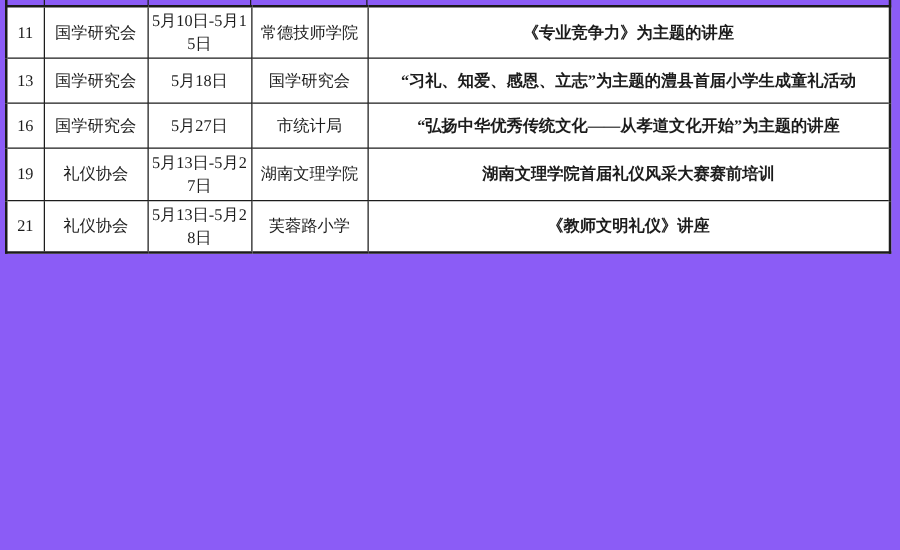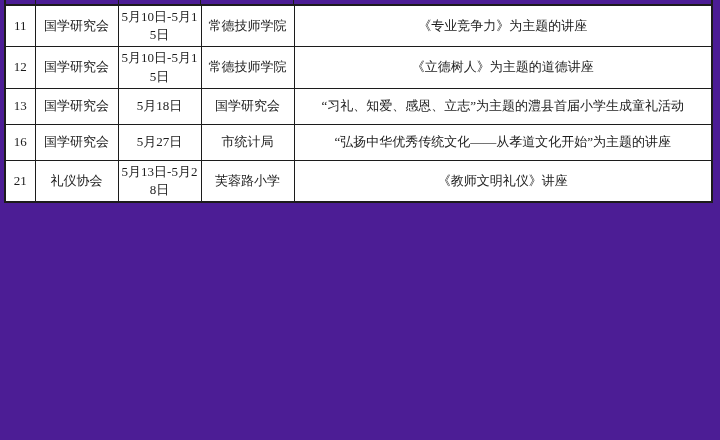--- a/index.html
+++ b/index.html
@@ -4,21 +4,21 @@
 <style>
   html, body {
     margin: 0;
     padding: 0;
     background: #ffffff;
   }
   .sheet {
     position: relative;
     width: 720px;
     height: 440px;
-    background: #4c1d95;
+    background: #8b5cf6;
     overflow: hidden;
     font-family: "Liberation Serif", "DejaVu Serif", serif;
     color: #1c1c1c;
   }
   
   .partial-row {
     position: absolute;
     left: 4px;
     top: 0;
     width: 709px;
@@ -65,21 +65,21 @@
   table.activities tr:first-child td { border-top: 2px solid #1c1c1c; }
   table.activities tr:last-child td  { border-bottom: 2px solid #1c1c1c; }
 
   col.c-index    { width: 30px; }
   col.c-org      { width: 83px; }
   col.c-date     { width: 83px; }
   col.c-location { width: 93px; }
   col.c-activity { width: auto; }
 
   td.cell-date, td.cell-location { padding: 2px 6px; }
-  td.cell-activity { padding: 2px 8px; }
+  td.cell-activity { padding: 2px 8px; font-weight: bold; }
 </style>
 </head>
 <body>
 
 <div class="sheet">
 
   <div class="partial-row">
       <div class="partial-cell" style="width: 30px;"></div>
       <div class="partial-cell" style="width: 83px;"></div>
       <div class="partial-cell" style="width: 83px;"></div>
@@ -97,41 +97,41 @@
     </colgroup>
     <tbody>
         <tr>
           <td class="cell-index">11</td>
           <td class="cell-org">国学研究会</td>
           <td class="cell-date">5月10日-5月15日</td>
           <td class="cell-location">常德技师学院</td>
           <td class="cell-activity">《专业竞争力》为主题的讲座</td>
         </tr>
         <tr>
-          <td class="cell-index">12</td>
-          <td class="cell-org">国学研究会</td>
-          <td class="cell-date">5月10日-5月15日</td>
-          <td class="cell-location">常德技师学院</td>
-          <td class="cell-activity">《立德树人》为主题的道德讲座</td>
-        </tr>
-        <tr>
           <td class="cell-index">13</td>
           <td class="cell-org">国学研究会</td>
           <td class="cell-date">5月18日</td>
           <td class="cell-location">国学研究会</td>
           <td class="cell-activity">“习礼、知爱、感恩、立志”为主题的澧县首届小学生成童礼活动</td>
         </tr>
         <tr>
           <td class="cell-index">16</td>
           <td class="cell-org">国学研究会</td>
           <td class="cell-date">5月27日</td>
           <td class="cell-location">市统计局</td>
           <td class="cell-activity">“弘扬中华优秀传统文化——从孝道文化开始”为主题的讲座</td>
         </tr>
         <tr>
+          <td class="cell-index">19</td>
+          <td class="cell-org">礼仪协会</td>
+          <td class="cell-date">5月13日-5月27日</td>
+          <td class="cell-location">湖南文理学院</td>
+          <td class="cell-activity">湖南文理学院首届礼仪风采大赛赛前培训</td>
+        </tr>
+        <tr>
           <td class="cell-index">21</td>
           <td class="cell-org">礼仪协会</td>
           <td class="cell-date">5月13日-5月28日</td>
           <td class="cell-location">芙蓉路小学</td>
           <td class="cell-activity">《教师文明礼仪》讲座</td>
         </tr>
       </tbody>
   </table>
 
 </div>

